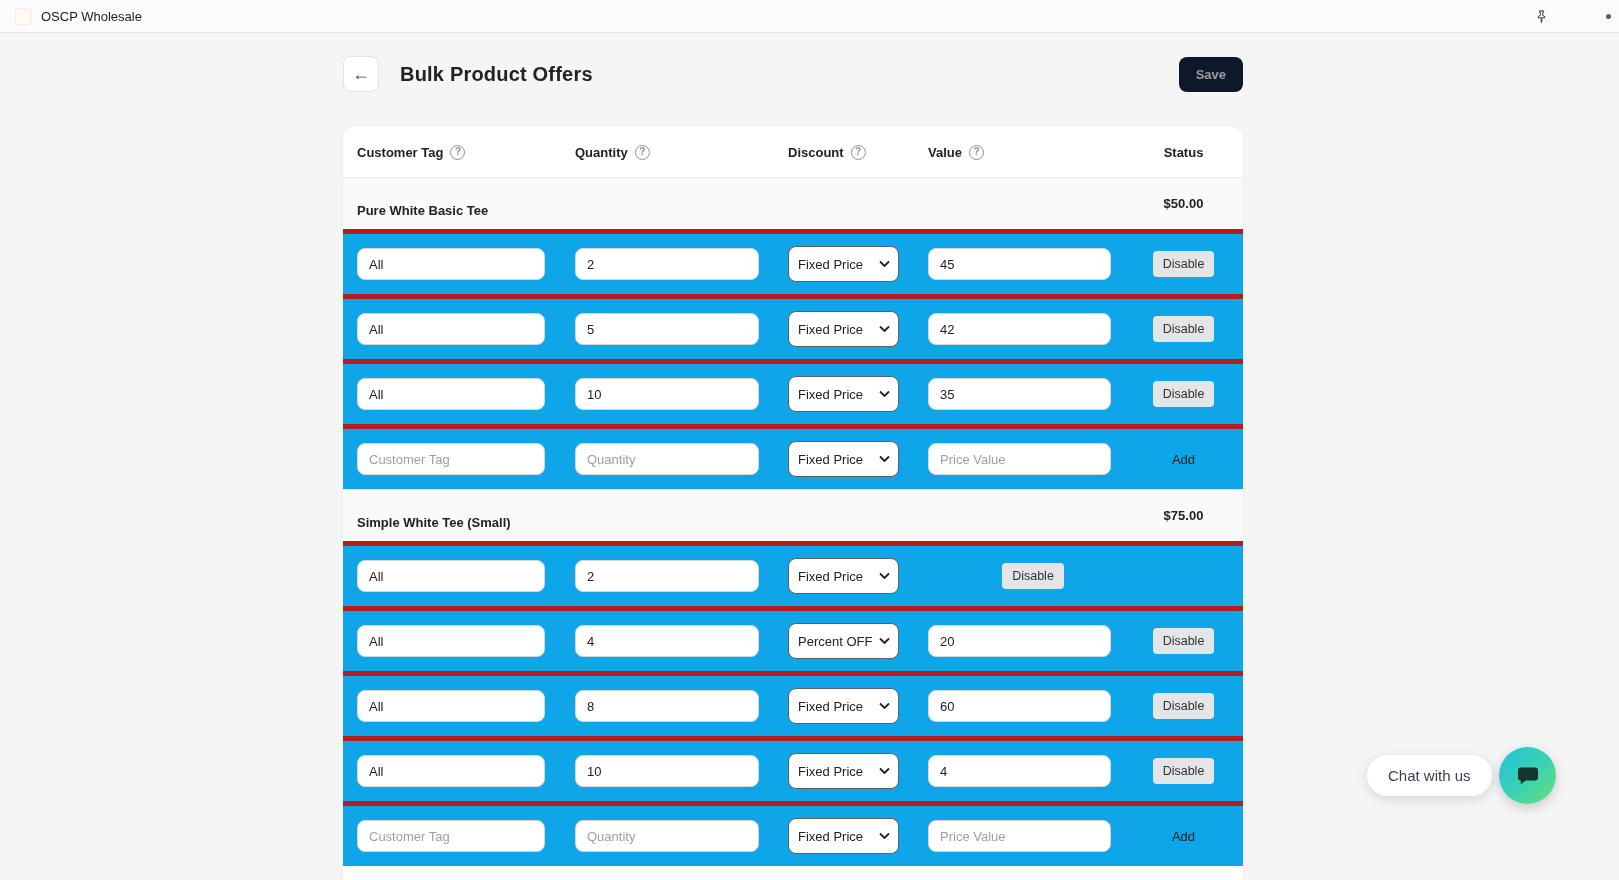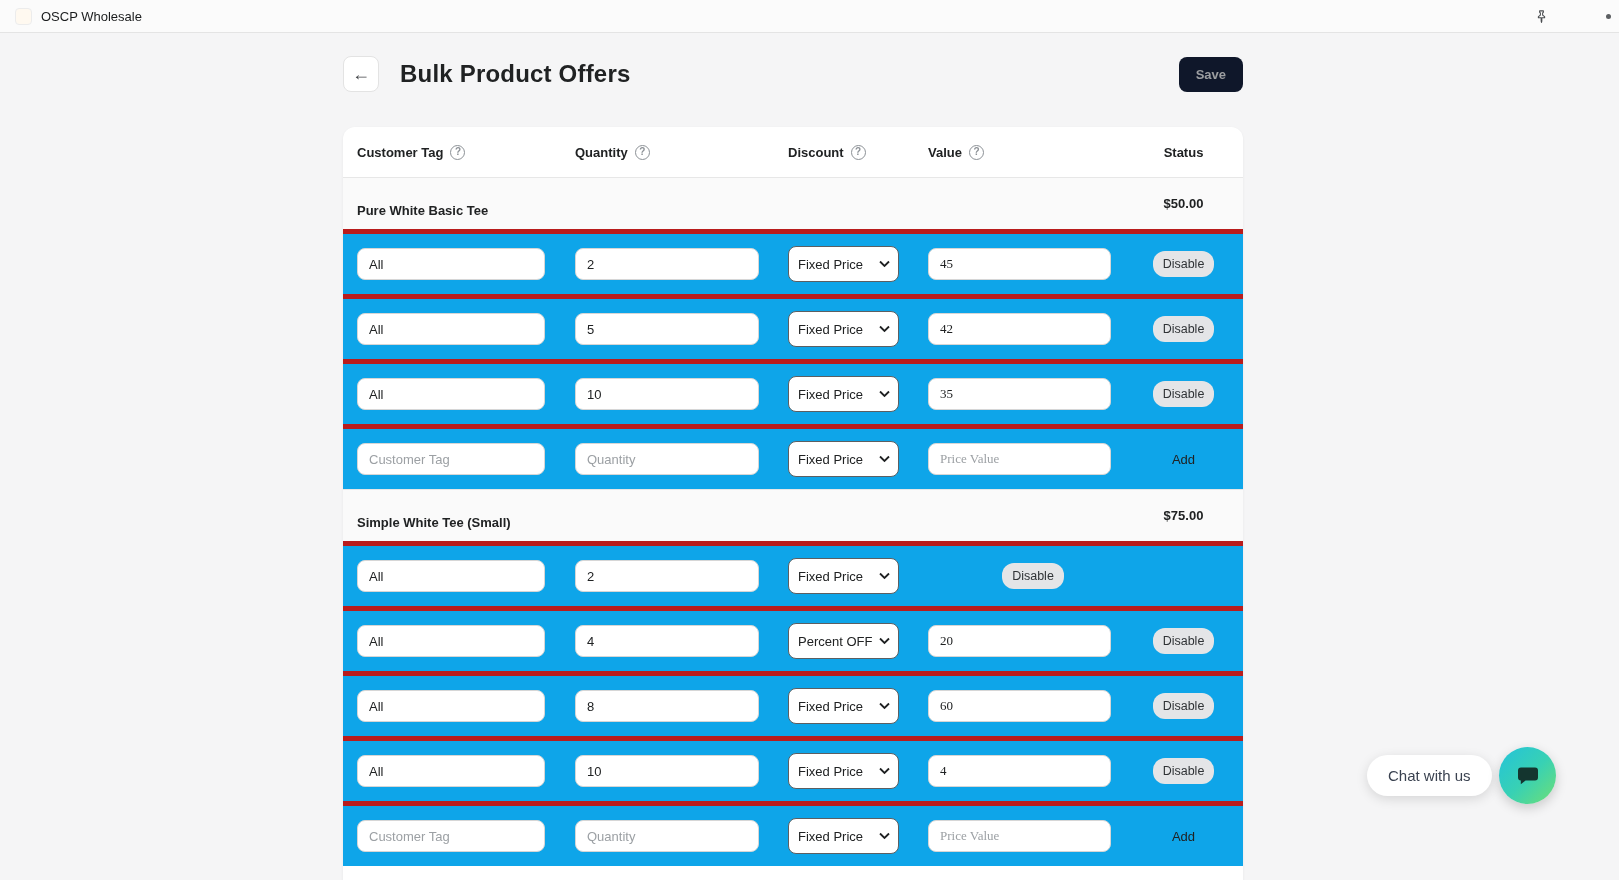--- a/index.html
+++ b/index.html
@@ -34,21 +34,21 @@
   
   .page-header {
     position:absolute; left:343px; top:56px; width:900px; height:36px;
     display:flex; align-items:center;
   }
   .back-btn {
     width:36px; height:36px; background:#fff; border:1px solid #e3e3e3; border-radius:8px;
     display:flex; align-items:center; justify-content:center;
     font-size:18px; color:#44474a; cursor:pointer; font-family:inherit;
   }
-  .page-title { margin-left:21px; font-size:24px; font-weight:700; color:#202223; letter-spacing:.2px; }
+  .page-title { margin-left:21px; font-size:20px; font-weight:700; color:#202223; letter-spacing:.2px; }
   .save-btn {
     margin-left:auto; background:#0f172a; color:#9c9ea1; border:none; border-radius:8px;
     font-size:13px; font-weight:600; padding:10px 17px; font-family:inherit;
   }
 
   
   .card {
     position:absolute; left:343px; top:127px; width:900px; height:765px;
     background:#fff; border-radius:12px; box-shadow:0 1px 3px rgba(0,0,0,.06);
     overflow:hidden;
@@ -70,32 +70,32 @@
   .section-row .price { justify-self:center; font-size:13px; font-weight:700; color:#202223; }
   .offer-row { height:65px; border-top:5px solid #b91c1c; background:#0ea5e9; }
 
   .text-input {
     height:32px; border:1px solid #d6d6d6; border-radius:8px; padding:0 11px;
     font-size:13px; color:#202223; font-family:inherit; background:#fff; outline:none;
   }
   .text-input::placeholder { color:#9ca0a4; }
   .ct-input  { width:188px; }
   .qty-input { width:184px; }
-  .val-input { width:183px;font-family:Liberation Serif, serif; }
+  .val-input { width:183px; }
 
   .select-wrap { position:relative; width:111px; }
   .discount-select {
     width:100%; height:36px; border:1px solid #5c5f62; border-radius:8px;
     font-size:13px; color:#202223; padding:0 24px 0 9px; background:#fff;
     appearance:none; -webkit-appearance:none; font-family:inherit; outline:none;
   }
   .chev { position:absolute; right:9px; top:50%; transform:translateY(-50%); pointer-events:none; }
 
   .disable-pill {
-    justify-self:center; background:#e4e5e7; border:none; border-radius:12px;
+    justify-self:center; background:#e4e5e7; border:none; border-radius:4px;
     padding:6px 10px; font-size:12.5px; color:#303336; font-family:inherit; cursor:pointer;
   }
   .add-btn {
     justify-self:center; background:none; border:none; font-size:13px; font-weight:500;
     color:#202223; font-family:inherit; cursor:pointer; padding:6px 10px;
   }
 
   
   .chat-pill {
     position:absolute; left:1367px; top:755px; height:41px;

